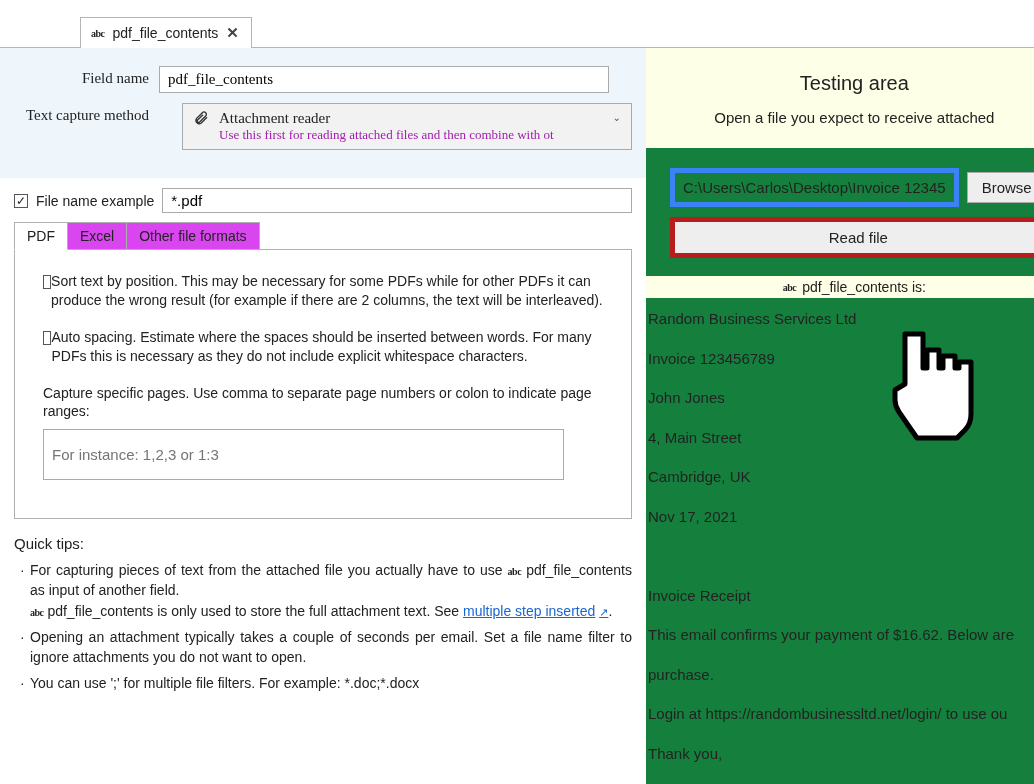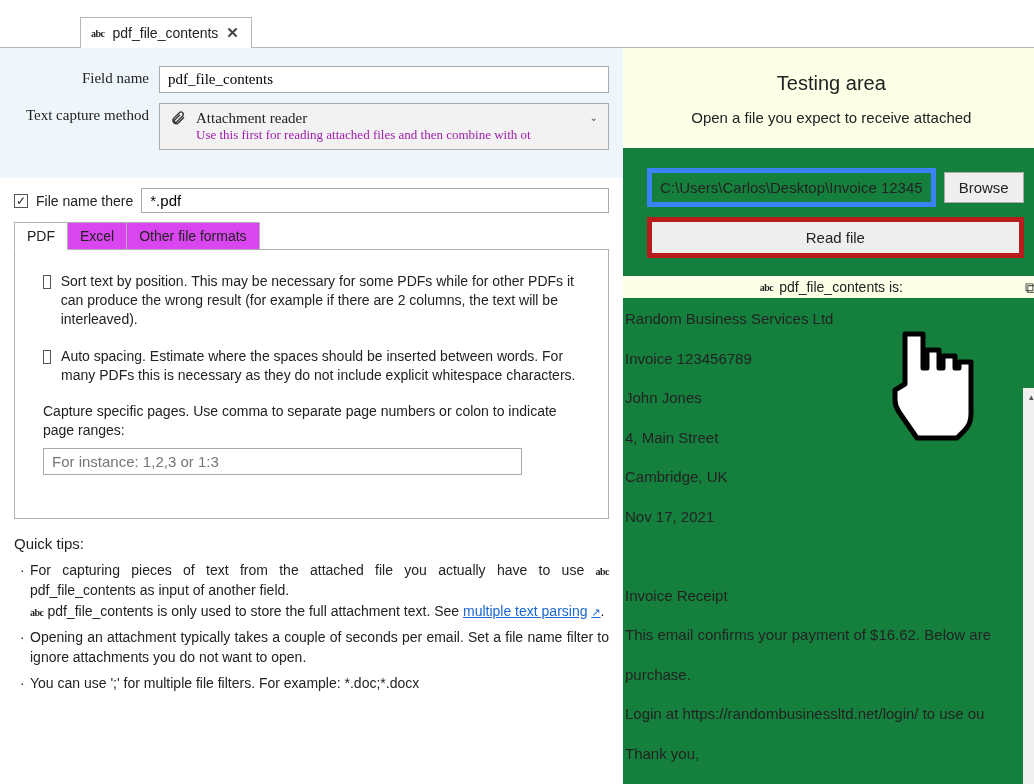--- a/index.html
+++ b/index.html
@@ -95,20 +95,21 @@
   .dropdown {
     width: 450px;
     border: 1px solid #aaa;
     background: #f2f2f2;
     padding: 6px 26px 6px 10px;
     position: relative;
     display: flex;
     gap: 10px;
     align-items: flex-start;
     cursor: pointer;
+    margin-left: 23px;
   }
   .dropdown-chevron {
     position: absolute;
     right: 10px;
     top: 8px;
     font-size: 10px;
     color: #555;
   }
   .dropdown-title {
     font-size: 15px;
@@ -168,33 +169,32 @@
   }
   .inner-tab + .inner-tab { border-left: none; }
 
   .tab-panel {
     border: 1px solid #b0b0b0;
     padding: 22px 28px 18px 28px;
     min-height: 270px;
   }
   .opt-row {
     display: flex;
-    gap: 10px;
     margin-bottom: 18px;
     align-items: flex-start;
     line-height: 1.35;
   }
   .opt-row .checkbox { margin-top: 3px; }
   .caption {
     margin-bottom: 8px;
     line-height: 1.35;
   }
   .pages-input {
-    width: 479px;
-    padding: 4px 8px;
+    width: 521px;
+    padding: 16px 8px;
     border: 1px solid #aaa;
     font-size: 15px;
     font-family: inherit;
     color: #be185d;
   }
 
   
   .quick-tips {
     padding: 16px 14px;
   }
@@ -355,21 +355,21 @@
             </div>
             <span class="dropdown-chevron">⌄</span>
           </div>
         </div>
       </div>
     </div>
 
     <div class="filter-section">
       <div class="filter-row">
         <span class="checkbox">✓</span>
-        <span>File name there</span>
+        <span>File name example</span>
         <input class="filter-input" type="text" value="*.pdf" style="">
       </div>
 
       <div class="inner-tabs">
         <div class="inner-tab current">PDF</div>
         <div class="inner-tab">Excel</div>
         <div class="inner-tab">Other file formats</div>
       </div>
 
       <div class="tab-panel">
@@ -388,21 +388,21 @@
 
     <div class="quick-tips">
       <h3>Quick tips:</h3>
       <ul class="tips-list">
         <li>
           <span>For capturing pieces of text from the attached file you actually have to use </span>
           <span class="abc-badge">abc</span>
           <span>pdf_file_contents as input of another field.</span><br>
           <span class="abc-badge">abc</span>
           <span>pdf_file_contents is only used to store the full attachment text. See </span>
-          <span class="link">multiple text parsing</span>
+          <span class="link">multiple step inserted</span>
           <span class="link ext-icon">↗</span>.
         </li>
         <li>Opening an attachment typically takes a couple of seconds per email. Set a file name filter to ignore attachments you do not want to open.</li>
         <li>You can use ';' for multiple file filters. For example: *.doc;*.docx</li>
       </ul>
     </div>
   </div>
 
   <div class="right-pane">
     <div class="testing-header">

